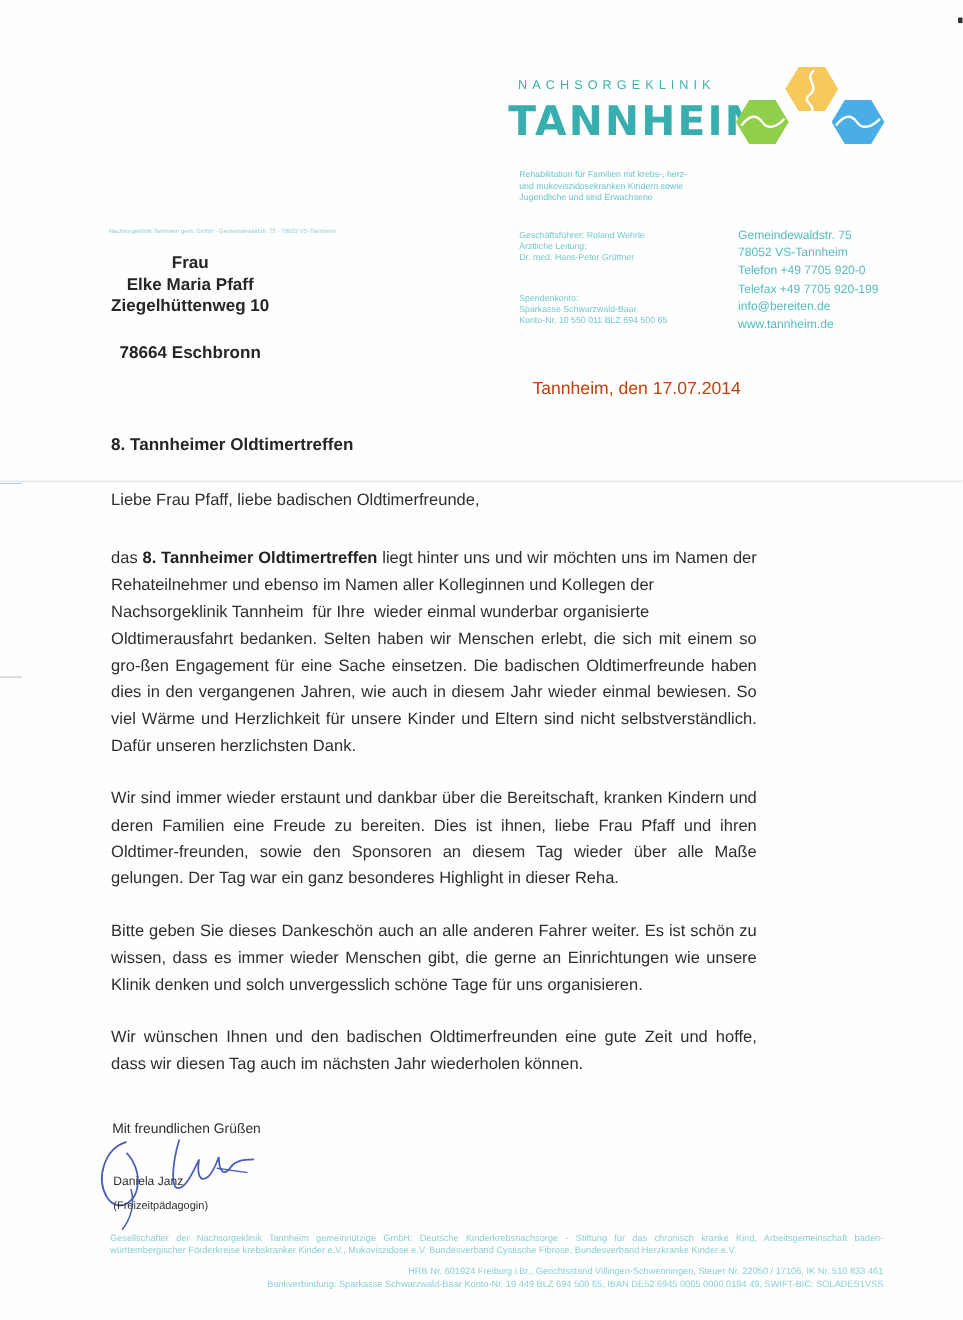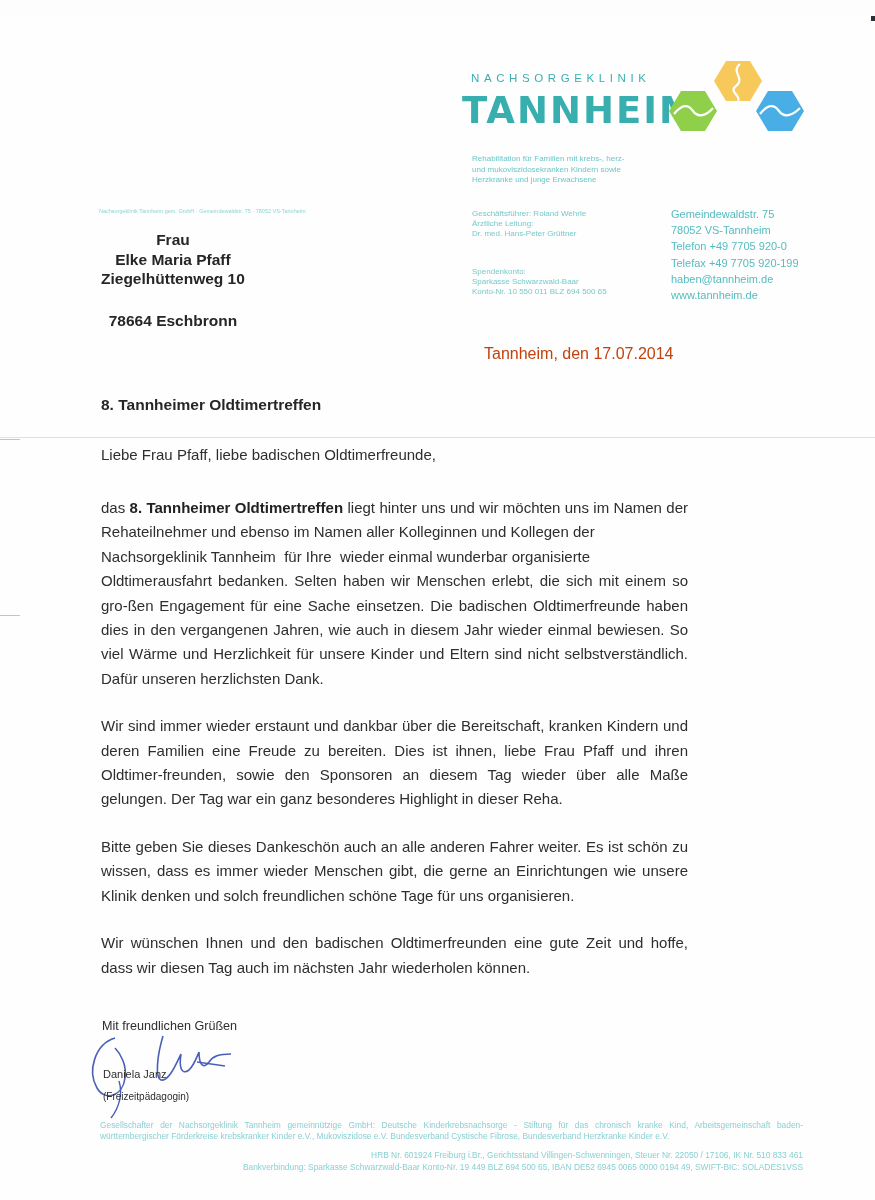--- a/index.html
+++ b/index.html
@@ -62,41 +62,41 @@
     <polygon points="5,55 17,35 41,35 53,55 41,75 17,75" fill="#8fcf4a"></polygon>
     <path d="M10,58 C18,48 24,48 29,55 C34,62 42,60 49,52" stroke="#fff" stroke-width="2.2" fill="none"></path>
     <polygon points="50,25 62,5 86,5 98,25 86,45 62,45" fill="#f7c85a"></polygon>
     <path d="M76,8 C66,16 82,22 72,30 C64,36 78,40 74,45" stroke="#fff" stroke-width="2.2" fill="none"></path>
     <polygon points="92,55 104,35 128,35 140,55 128,75 104,75" fill="#49aee6"></polygon>
     <path d="M96,58 C104,48 110,48 115,55 C120,62 128,60 136,52" stroke="#fff" stroke-width="2.2" fill="none"></path>
   </svg>
   <div class="tagline">
     <div>Rehabilitation für Familien mit krebs-, herz-</div>
     <div>und mukoviszidosekranken Kindern sowie</div>
-    <div>Herzkranke und junge Erwachsene</div>
+    <div>Jugendliche und sind Erwachsene</div>
   </div>
 
   <div class="sender-line">Nachsorgeklinik Tannheim gem. GmbH · Gemeindewaldstr. 75 · 78052 VS-Tannheim</div>
 
   <div class="mgmt">
     <div>Geschäftsführer: Roland Wehrle</div>
     <div>Ärztliche Leitung:</div>
     <div>Dr. med. Hans-Peter Grüttner</div>
   </div>
   <div class="donation">
     <div>Spendenkonto:</div>
     <div>Sparkasse Schwarzwald-Baar</div>
     <div>Konto-Nr. 10 550 011 BLZ 694 500 65</div>
   </div>
   <div class="contact">
     <div>Gemeindewaldstr. 75</div>
     <div>78052 VS-Tannheim</div>
     <div>Telefon +49 7705 920-0</div>
     <div>Telefax +49 7705 920-199</div>
-    <div>haben@tannheim.de</div>
+    <div>info@bereiten.de</div>
     <div>www.tannheim.de</div>
   </div>
 
   <div class="recipient">
     <div>Frau</div>
     <div>Elke Maria Pfaff</div>
     <div>Ziegelhüttenweg 10</div>
     <div class="city">78664 Eschbronn</div>
   </div>
 
@@ -105,21 +105,21 @@
 
   <div class="body-text">
     <div class="salutation">Liebe Frau Pfaff, liebe badischen Oldtimerfreunde,</div>
     <div class="para">
       <div style="text-align:justify;text-align-last:justify;"><span>das </span><b>8. Tannheimer Oldtimertreffen</b><span> liegt hinter uns und wir möchten uns im Namen der</span></div>
       <div>Rehateilnehmer und ebenso im Namen aller Kolleginnen und Kollegen der</div>
       <div style="white-space:pre;">Nachsorgeklinik Tannheim  für Ihre  wieder einmal wunderbar organisierte</div>
       <div>Oldtimerausfahrt bedanken. Selten haben wir Menschen erlebt, die sich mit einem so gro-ßen Engagement für eine Sache einsetzen. Die badischen Oldtimerfreunde haben dies in den vergangenen Jahren, wie auch in diesem Jahr wieder einmal bewiesen. So viel Wärme und Herzlichkeit  für unsere Kinder und Eltern sind nicht selbstverständlich. Dafür unseren herzlichsten Dank.</div>
     </div>
     <div class="para">Wir sind immer wieder erstaunt und dankbar über die Bereitschaft, kranken Kindern und deren Familien eine Freude zu bereiten. Dies ist ihnen, liebe Frau Pfaff und ihren Oldtimer-freunden, sowie den Sponsoren an diesem Tag wieder über alle Maße gelungen. Der Tag war ein ganz besonderes Highlight in dieser Reha.</div>
-    <div class="para">Bitte geben Sie dieses Dankeschön auch an alle anderen Fahrer weiter. Es ist schön zu wissen, dass es immer wieder Menschen gibt, die gerne an Einrichtungen wie unsere Klinik denken und  solch freundlichen schöne Tage für uns organisieren.</div>
+    <div class="para">Bitte geben Sie dieses Dankeschön auch an alle anderen Fahrer weiter. Es ist schön zu wissen, dass es immer wieder Menschen gibt, die gerne an Einrichtungen wie unsere Klinik denken und  solch unvergesslich schöne Tage für uns organisieren.</div>
     <div class="para">Wir wünschen Ihnen und den badischen Oldtimerfreunden eine gute Zeit und hoffe, dass wir diesen Tag auch im nächsten Jahr wiederholen können.</div>
   </div>
 
   <div class="closing">Mit freundlichen Grüßen</div>
   <svg class="signature" viewBox="0 0 160 95">
     <path d="M30,12 C10,18 2,45 12,62 C20,76 38,70 40,52 C42,40 36,28 30,22" stroke="#4a5fb8" stroke-width="1.6" fill="none"></path>
     <path d="M34,55 C38,68 34,82 26,92" stroke="#4a5fb8" stroke-width="1.4" fill="none"></path>
     <path d="M78,10 C72,30 70,52 76,54 C84,56 92,36 96,28 C94,40 96,50 104,44 C110,38 112,30 114,26 C114,38 118,44 124,36 C128,30 134,28 146,28" stroke="#4a5fb8" stroke-width="1.6" fill="none"></path>
     <path d="M112,36 L140,40" stroke="#4a5fb8" stroke-width="1.3" fill="none"></path>
   </svg>

